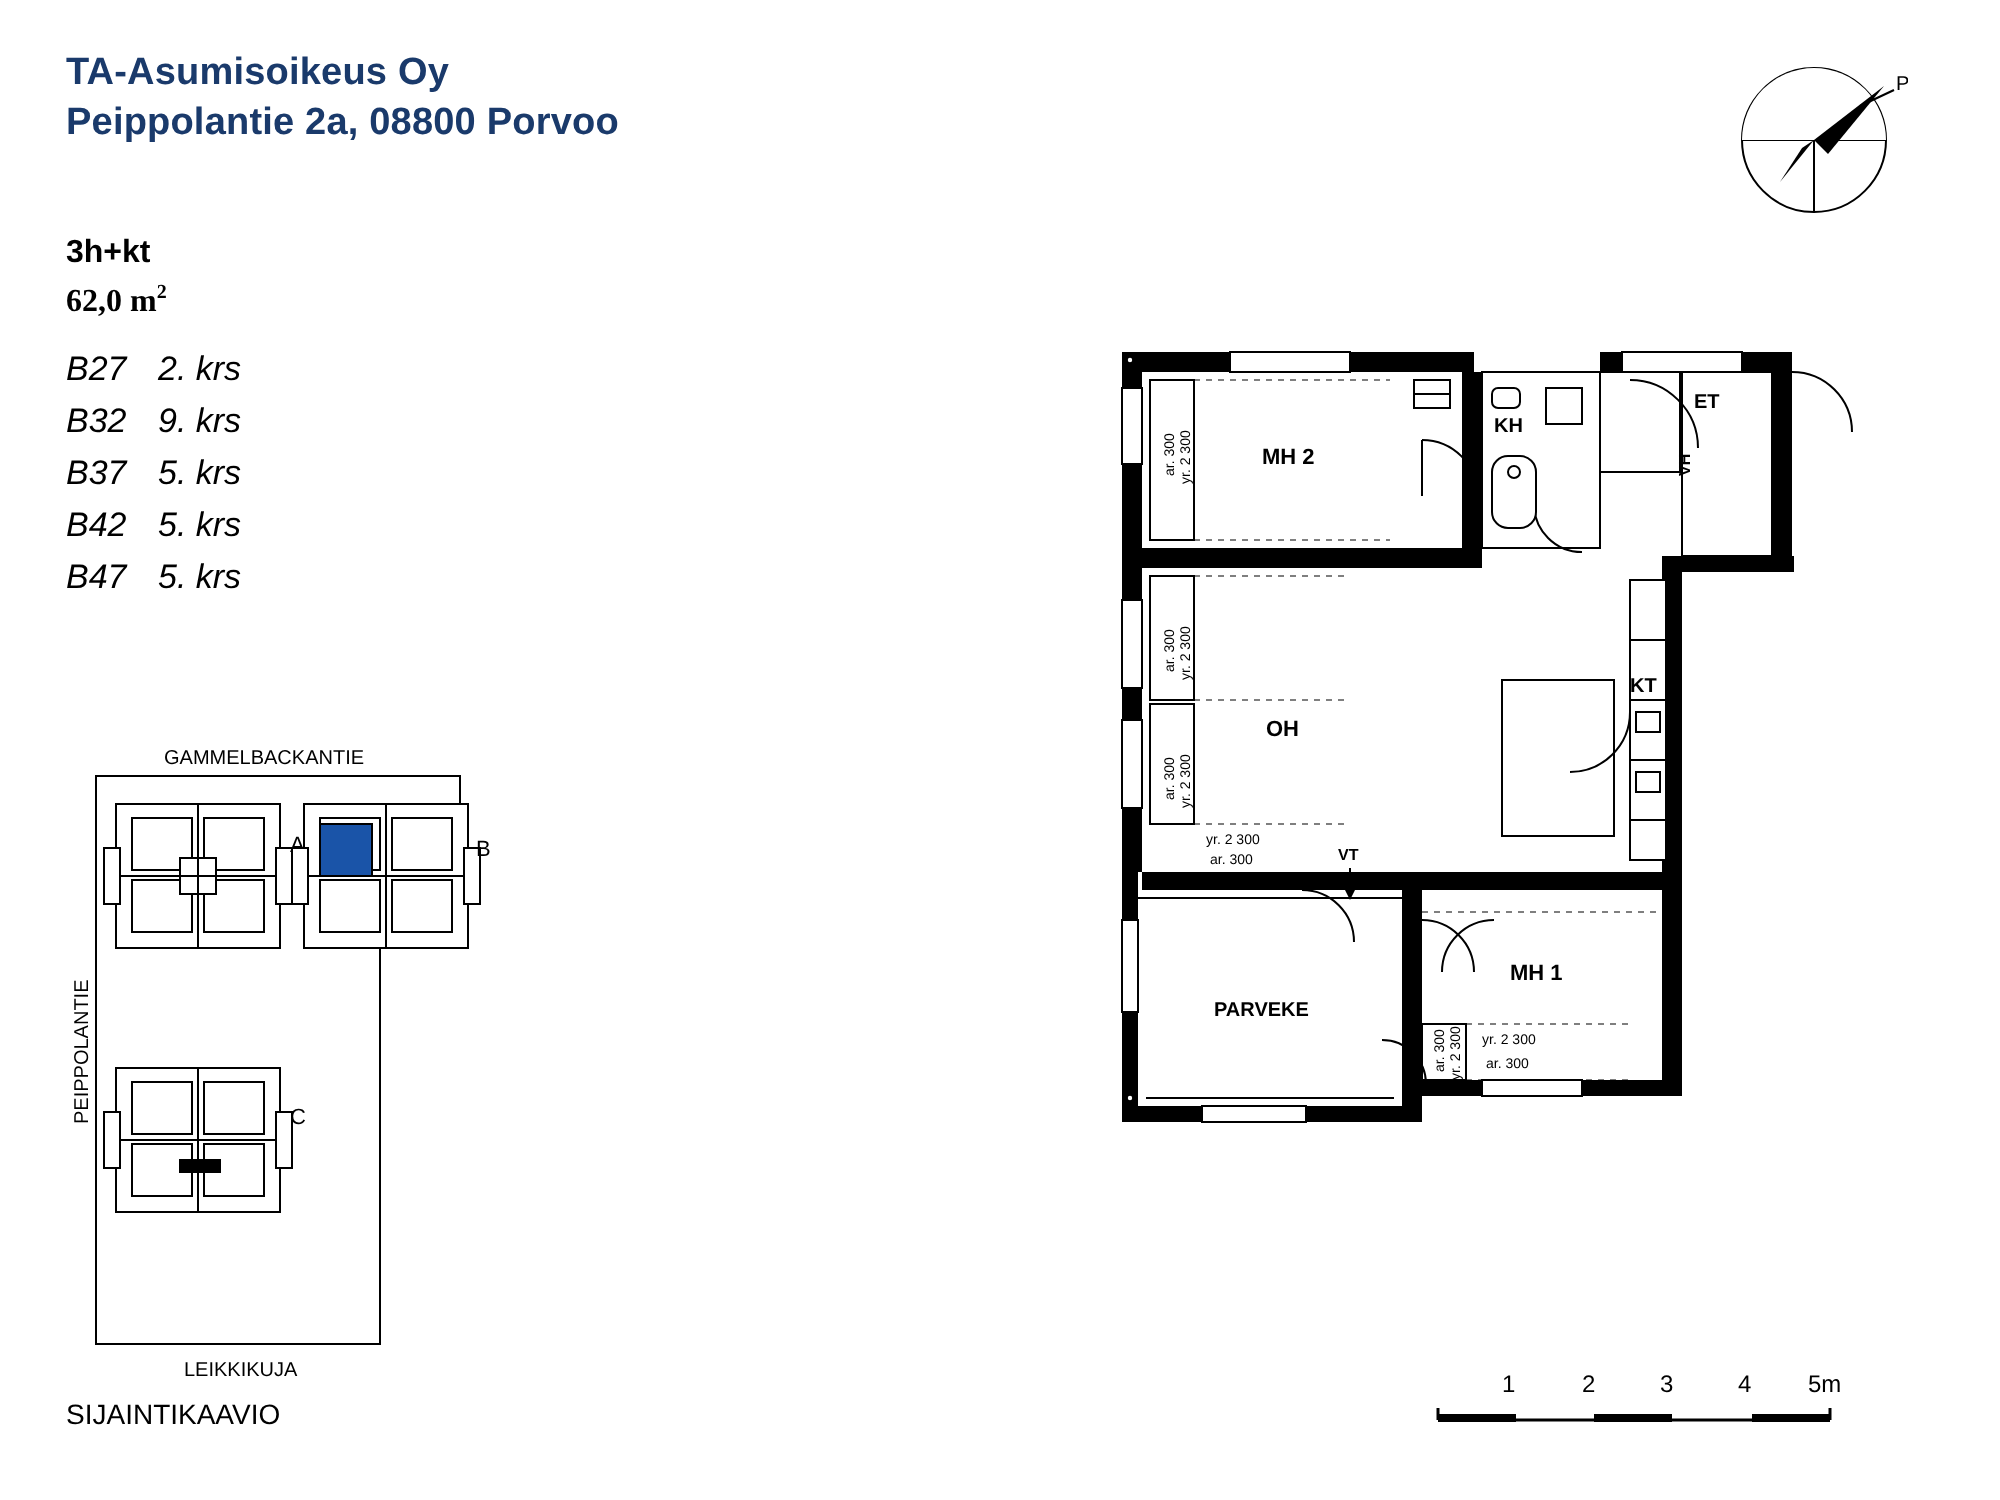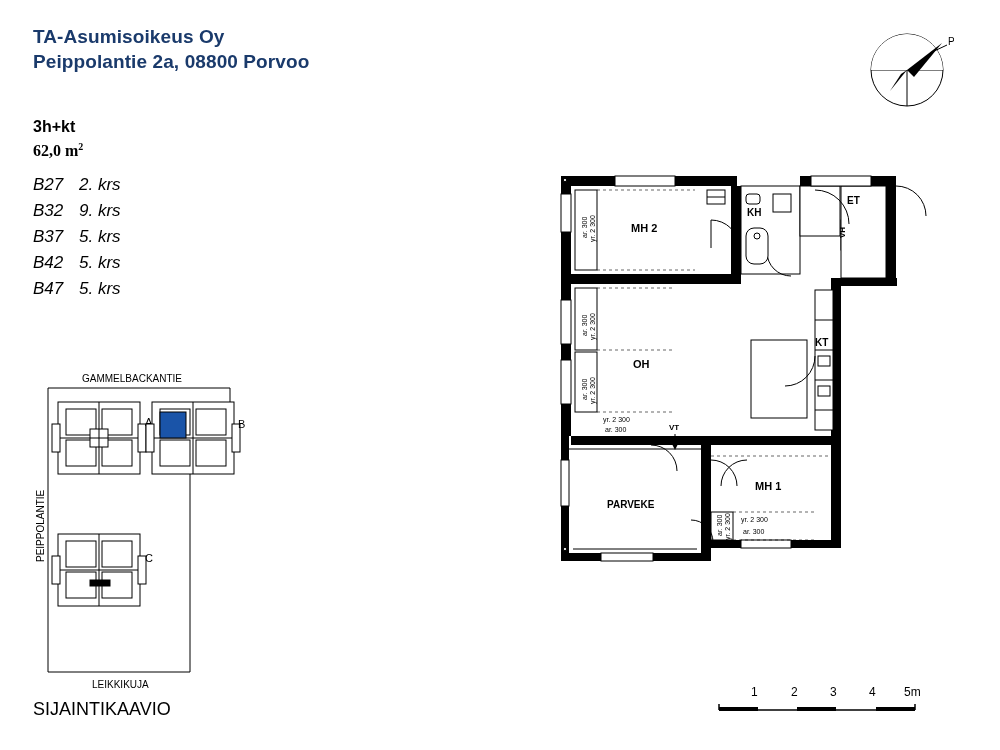--- a/index.html
+++ b/index.html
@@ -68,21 +68,21 @@
 
   
   .siteplan {
     position: absolute;
     left: 30px; top: 372px;
     width: 250px; height: 340px;
   }
   .siteplan-caption {
     position: absolute;
     left: 33px; top: 699px;
-    font-size: 18px;
+    font-size: 14px;
     text-align: center;
   }
 
   
   .floorplan {
     position: absolute;
     left: 515px; top: 160px;
     width: 450px; height: 420px;
   }
 

